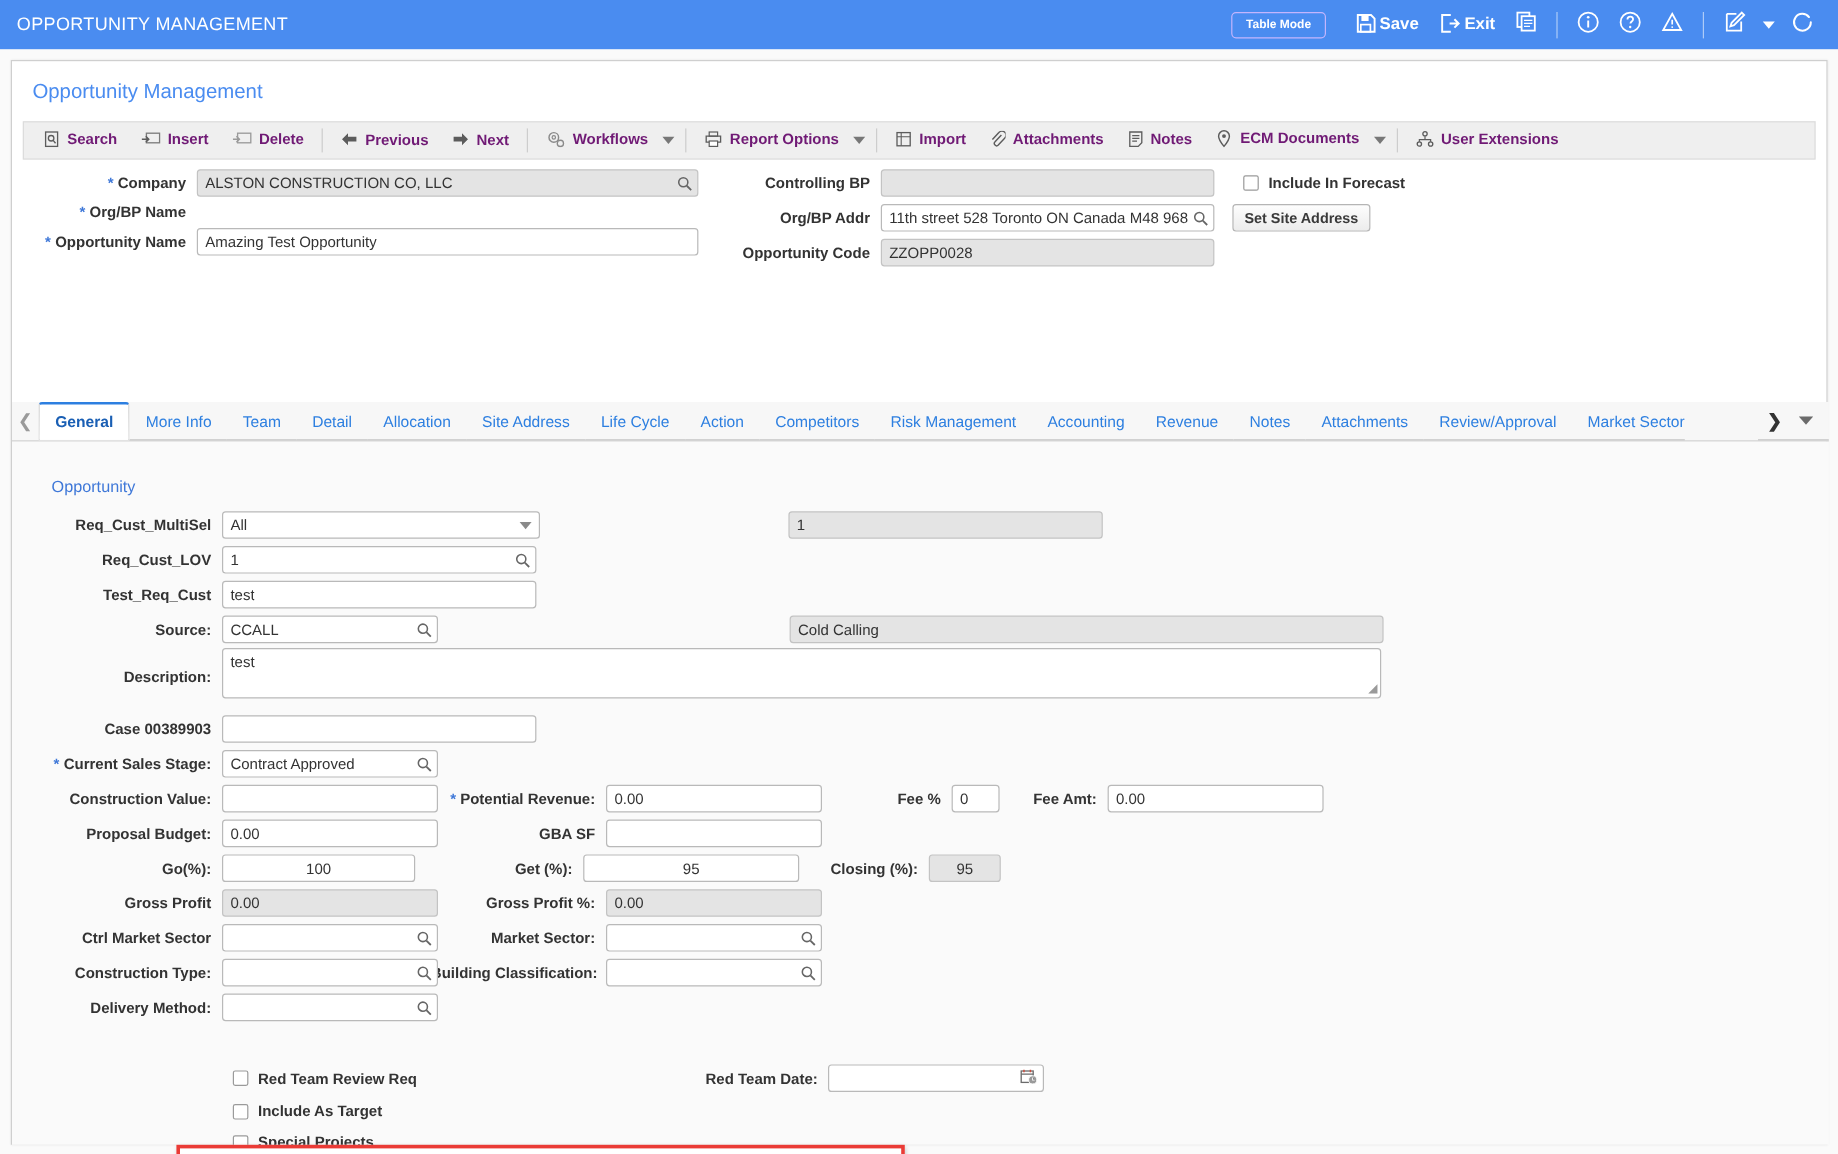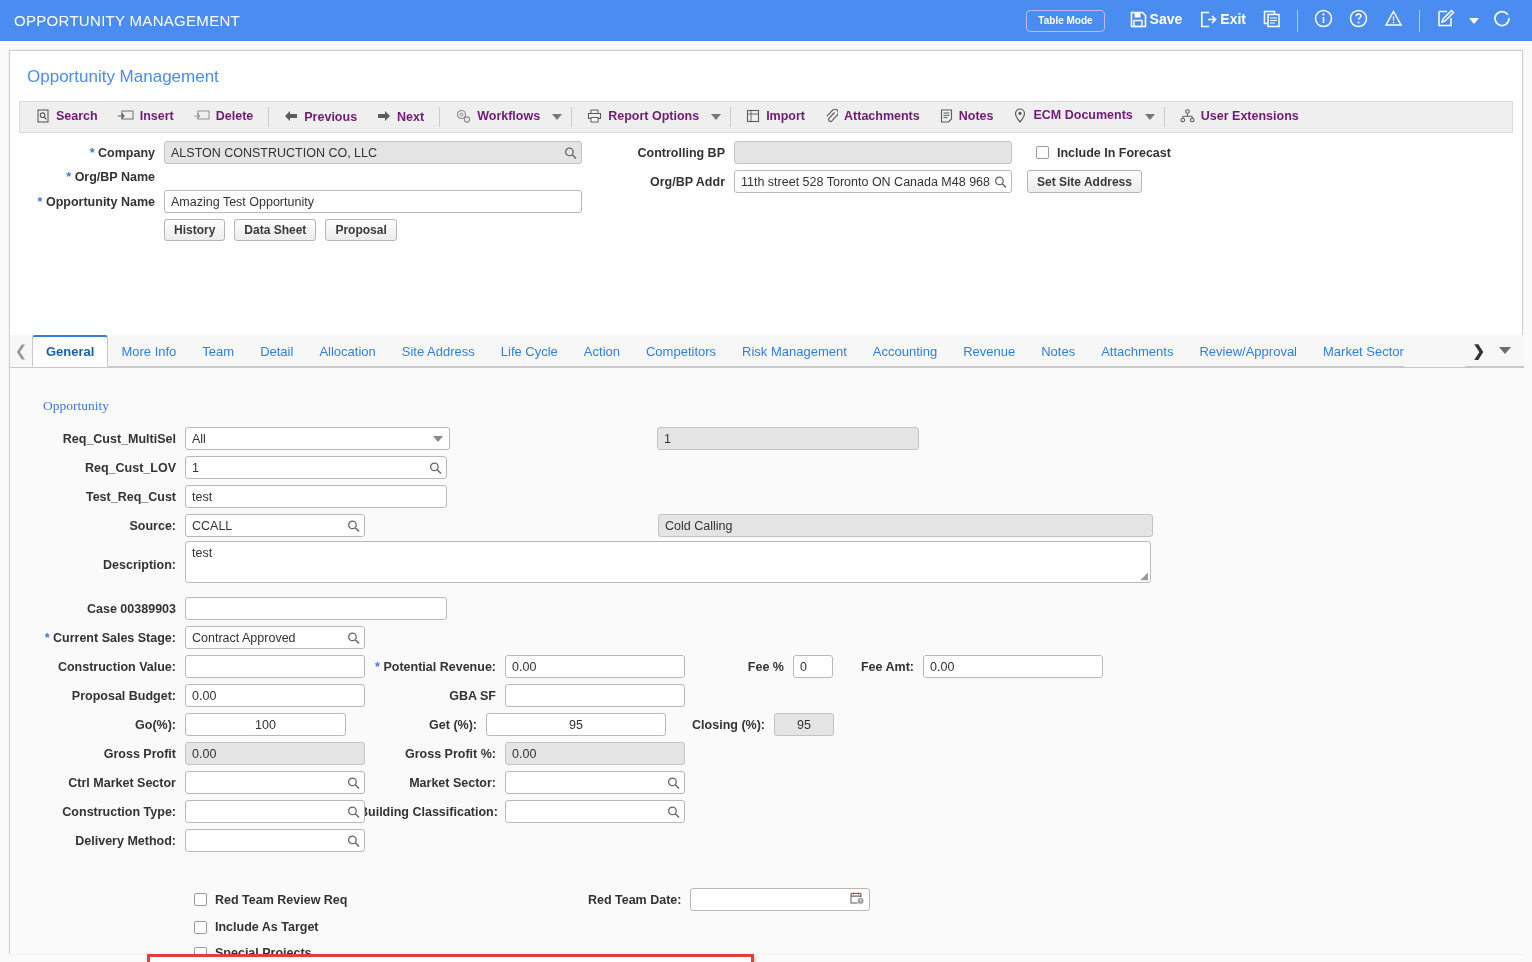--- a/index.html
+++ b/index.html
@@ -174,21 +174,21 @@
 
   
   .body {
     position: absolute; left: 0; top: 317px;
     width: 1514px; height: 586px;
     background: #fafafa;
     border-top: 0;
   }
   .body-inner { position: relative; padding: 16px 0 0 0; }
   .sec-title {
-    font-size: 13.5px; color: #3f78d8; margin: 14px 0 10px 33px; font-family: Liberation Serif, serif;
+    font-size: 13.5px; color: #3f78d8; margin: 14px 0 10px 33px;
   }
   .grid-row { display: flex; align-items: center; height: 29px; }
   .c1-lbl { width: 175px; text-align: right; padding-right: 9px; }
 
   .red-box {
     position: absolute; left: 137px; top: 903px;
     width: 607px; height: 41px;
     border: 3px solid #ea3b36; background: #fff;
     display: flex; align-items: center;
     box-shadow: 1px 2px 4px rgba(0,0,0,.25);
@@ -401,26 +401,20 @@
         </div>
         <div class="fld-row">
           <div class="lbl c1-lbl" style="width:154px"><span class="req">*</span> <span>Org/BP Name</span></div>
         </div>
         <div class="fld-row">
           <div class="lbl c1-lbl" style="width:154px"><span class="req">*</span> <span>Opportunity Name</span></div>
           <div class="inp" style="width:418px">
             <span class="val">Amazing Test Opportunity</span>
           </div>
         </div>
-        <div class="fld-row" style="margin-top:5px">
-          <div style="width:154px"></div>
-          <div class="btn" style="margin-left:0">History</div>
-          <div class="btn" style="margin-left:9px">Data Sheet</div>
-          <div class="btn" style="margin-left:9px">Proposal</div>
-        </div>
       </div>
 
       <div style="position:absolute; left:600px; top:8px;">
         <div class="fld-row">
           <div class="lbl" style="width:124px;padding-right:9px">Controlling BP</div>
           <div class="inp ro" style="width:278px">
             <span class="val"></span>
           </div>
           <div style="display:flex;align-items:center;margin-left:24px">
             <span class="cbx"></span>
@@ -430,20 +424,26 @@
         <div class="fld-row">
           <div class="lbl" style="width:124px;padding-right:9px">Org/BP Addr</div>
           <div class="inp" style="width:278px">
             <span class="val" style="max-width:250px">11th street 528 Toronto ON Canada M48 968</span>
             <span class="mag"><svg width="13" height="13" viewBox="0 0 13 13">
                   <circle cx="5.4" cy="5.4" r="3.8" fill="none" stroke="#666" stroke-width="1.3"></circle>
                   <path d="M8.3 8.3 12 12" stroke="#666" stroke-width="1.5"></path>
                 </svg></span>
           </div>
           <div class="btn" style="margin-left:15px;height:23px">Set Site Address</div>
+        </div>
+        <div class="fld-row">
+          <div class="lbl" style="width:124px;padding-right:9px">Opportunity Code</div>
+          <div class="inp ro" style="width:278px">
+            <span class="val">ZZOPP0028</span>
+          </div>
         </div>
       </div>
     </div>
 
     <div class="tabbar">
       <div class="tab-arrow">❮</div>
       <div class="tab active">General</div>
       <div class="tab">More Info</div>
       <div class="tab">Team</div>
       <div class="tab">Detail</div>

